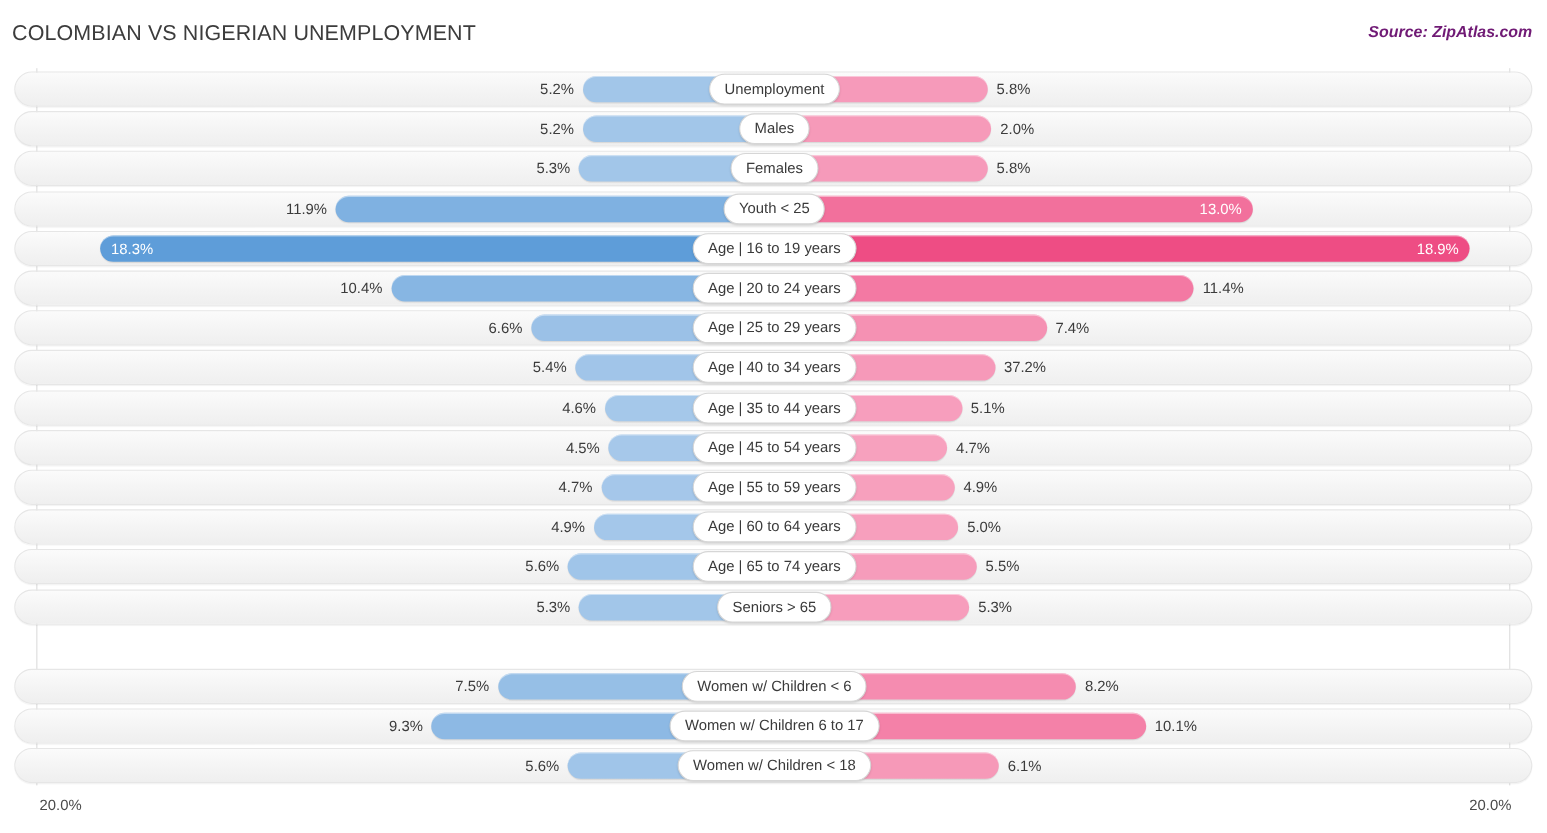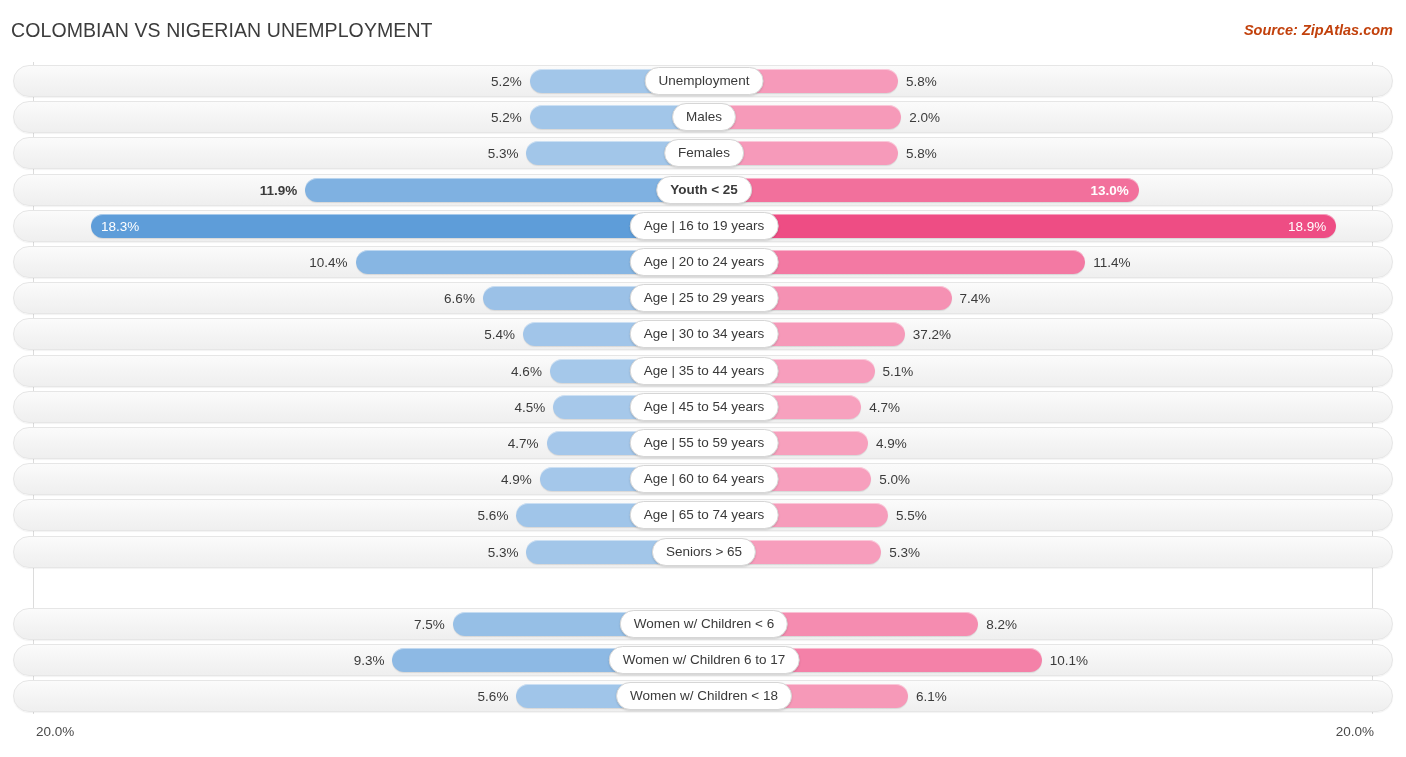--- a/index.html
+++ b/index.html
@@ -15,21 +15,21 @@
   
   .chart-title {
     position: absolute; left: 11px; top: 19px;
     font-size: 19.5px; letter-spacing: .1px;
     color: #3c3c3c; font-weight: 400;
     white-space: nowrap;
   }
   .source {
     position: absolute; right: 13px; top: 22px;
     font-size: 14.5px; font-style: italic; font-weight: 700;
-    color: #c2410c; white-space: nowrap;
+    color: #701a75; white-space: nowrap;
   }
 
   
   .plot {
     position: absolute; left: 0; top: 62px;
     width: 1406px; height: 652px;
   }
   .gridline {
     position: absolute; top: 0; bottom: 0;
     width: 1px; background: #dcdcdc;
@@ -126,21 +126,21 @@
       </div>
       <div class="row" style="top: 75.4px;">
         <div class="bar-wrap">
           <div class="bar left" style="left: 512.45px; width: 177.55px; background: rgb(162, 198, 233);"></div>
           <div class="val" style="left: 504.45px; transform: translate(-100%, -50%);">5.3%</div>
           <div class="bar right" style="left: 690px; width: 194.01px; background: rgb(246, 154, 186);"></div>
           <div class="val" style="left: 892.01px;">5.8%</div>
           <div class="pill" style="left: 690px;">Females</div>
         </div>
       </div>
-      <div class="row" style="top: 111.6px; font-weight: bold;">
+      <div class="row" style="top: 111.6px;">
         <div class="bar-wrap">
           <div class="bar left" style="left: 291.35px; width: 398.65px; background: rgb(127, 177, 225);"></div>
           <div class="val" style="left: 283.35px; transform: translate(-100%, -50%);">11.9%</div>
           <div class="bar right" style="left: 690px; width: 434.85px; background: rgb(242, 112, 156);"></div>
           <div class="val inside" style="left: 1114.85px; transform: translate(-100%, -50%);">13.0%</div>
           <div class="pill" style="left: 690px;">Youth &lt; 25</div>
         </div>
       </div>
       <div class="row" style="top: 147.8px;">
         <div class="bar-wrap">
@@ -168,21 +168,21 @@
           <div class="val" style="left: 945.53px;">7.4%</div>
           <div class="pill" style="left: 690px;">Age | 25 to 29 years</div>
         </div>
       </div>
       <div class="row" style="top: 256.4px;">
         <div class="bar-wrap">
           <div class="bar left" style="left: 509.1px; width: 180.9px; background: rgb(161, 197, 233);"></div>
           <div class="val" style="left: 501.1px; transform: translate(-100%, -50%);">5.4%</div>
           <div class="bar right" style="left: 690px; width: 200.7px; background: rgb(246, 153, 185);"></div>
           <div class="val" style="left: 898.7px;">37.2%</div>
-          <div class="pill" style="left: 690px;">Age | 30 to 34 years</div>
+          <div class="pill" style="left: 690px;">Age | 40 to 34 years</div>
         </div>
       </div>
       <div class="row" style="top: 292.6px;">
         <div class="bar-wrap">
           <div class="bar left" style="left: 535.9px; width: 154.1px; background: rgb(165, 200, 234);"></div>
           <div class="val" style="left: 527.9px; transform: translate(-100%, -50%);">4.6%</div>
           <div class="bar right" style="left: 690px; width: 170.595px; background: rgb(247, 158, 189);"></div>
           <div class="val" style="left: 868.595px;">5.1%</div>
           <div class="pill" style="left: 690px;">Age | 35 to 44 years</div>
         </div>

